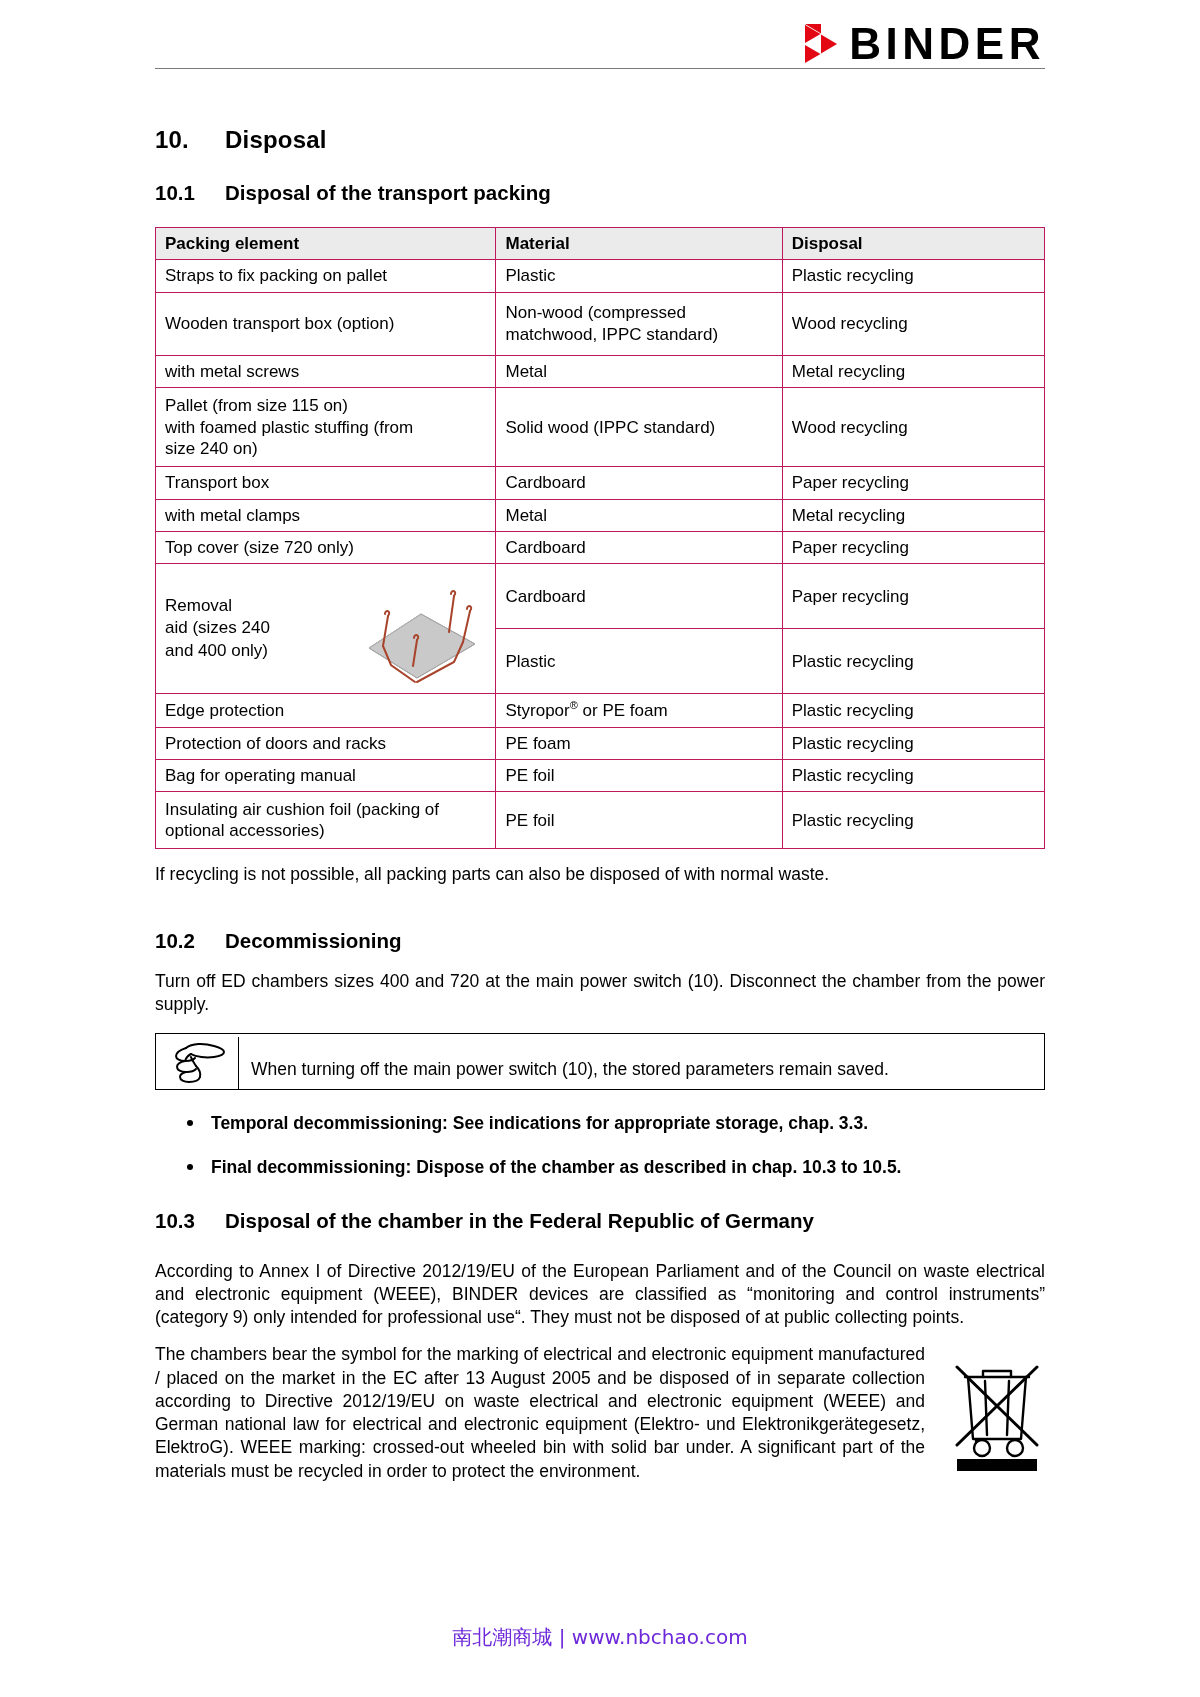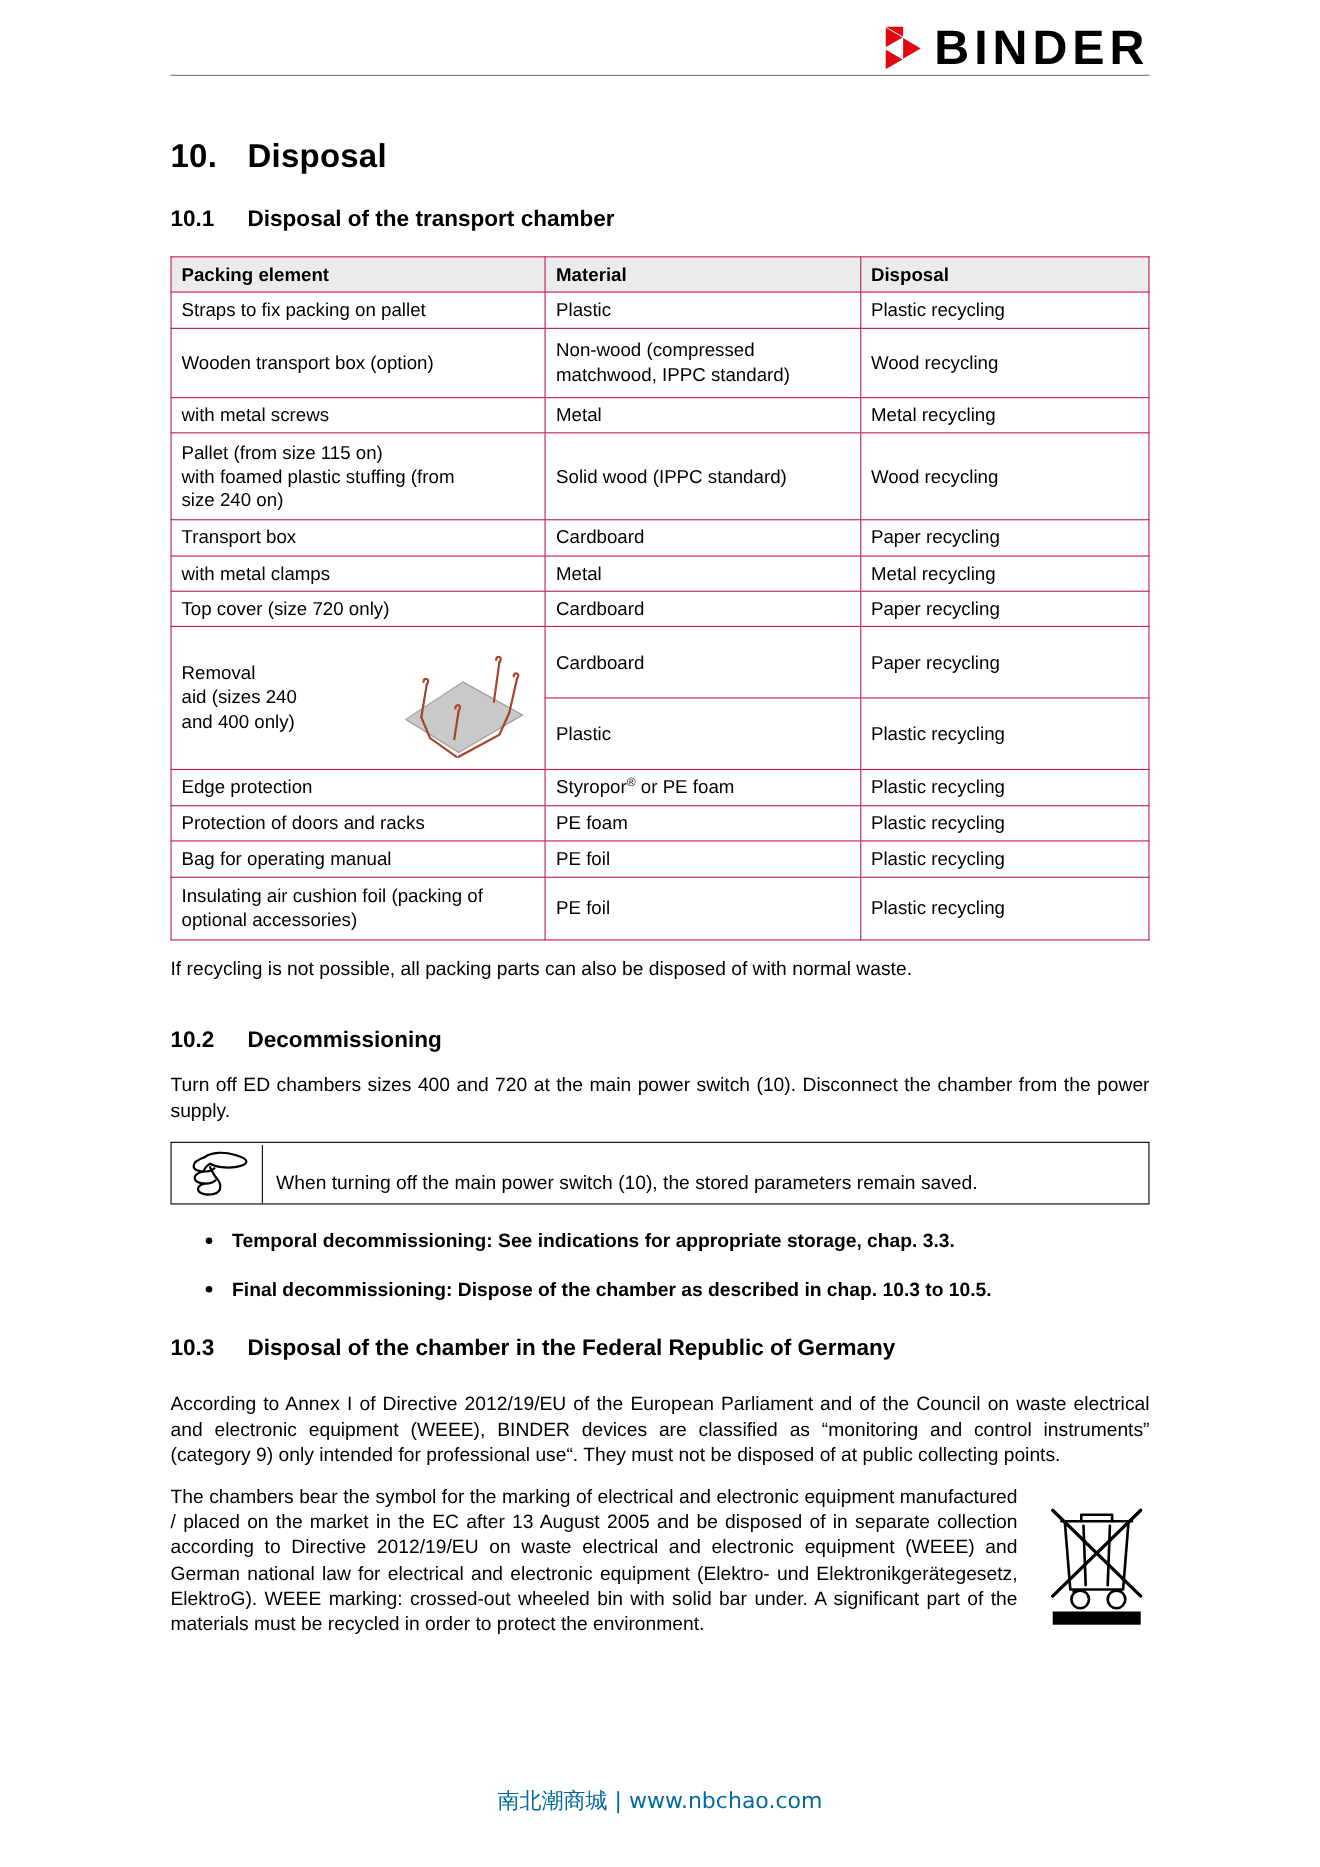--- a/index.html
+++ b/index.html
@@ -55,21 +55,21 @@
   .header-rule {
     position: absolute;
     left: 0;
     right: 0;
     top: 68px;
     border-top: 1.2px solid #7a7a7a;
   }
 
   
   h1.sec {
-    font-size: 30px;
+    font-size: 24px;
     font-weight: bold;
     margin: 48px 0 0 0;
     letter-spacing: .2px;
   }
   h1.sec .num { display: inline-block; width: 70px; }
   h2.sub {
     font-size: 20.5px;
     font-weight: bold;
     margin: 27px 0 0 0;
   }
@@ -213,21 +213,21 @@
     justify-content: space-between;
     font-size: 17px;
   }
   .watermark {
     position: absolute;
     left: 0;
     right: 0;
     bottom: 46px;
     text-align: center;
     font-size: 20px;
-    color: #0369a1;
+    color: #6d28d9;
     font-family: "DejaVu Sans", sans-serif;
   }
   sup.reg { font-size: 11px; vertical-align: super; }
 </style>
 </head>
 <body>
 
 <div class="page">
 
   <div class="header">
@@ -243,21 +243,21 @@
       <span class="logo-word">BINDER</span>
     </div>
     <div class="header-rule"></div>
   </div>
 
   <h1 class="sec">
     <span class="num">10.</span><span>Disposal</span>
   </h1>
 
   <h2 class="sub">
-    <span class="num">10.1</span><span>Disposal of the transport chamber</span>
+    <span class="num">10.1</span><span>Disposal of the transport packing</span>
   </h2>
 
   <table class="packing">
     <colgroup>
         <col class="c1">
         <col class="c2">
         <col class="c3">
       </colgroup>
     <thead>
       <tr>

